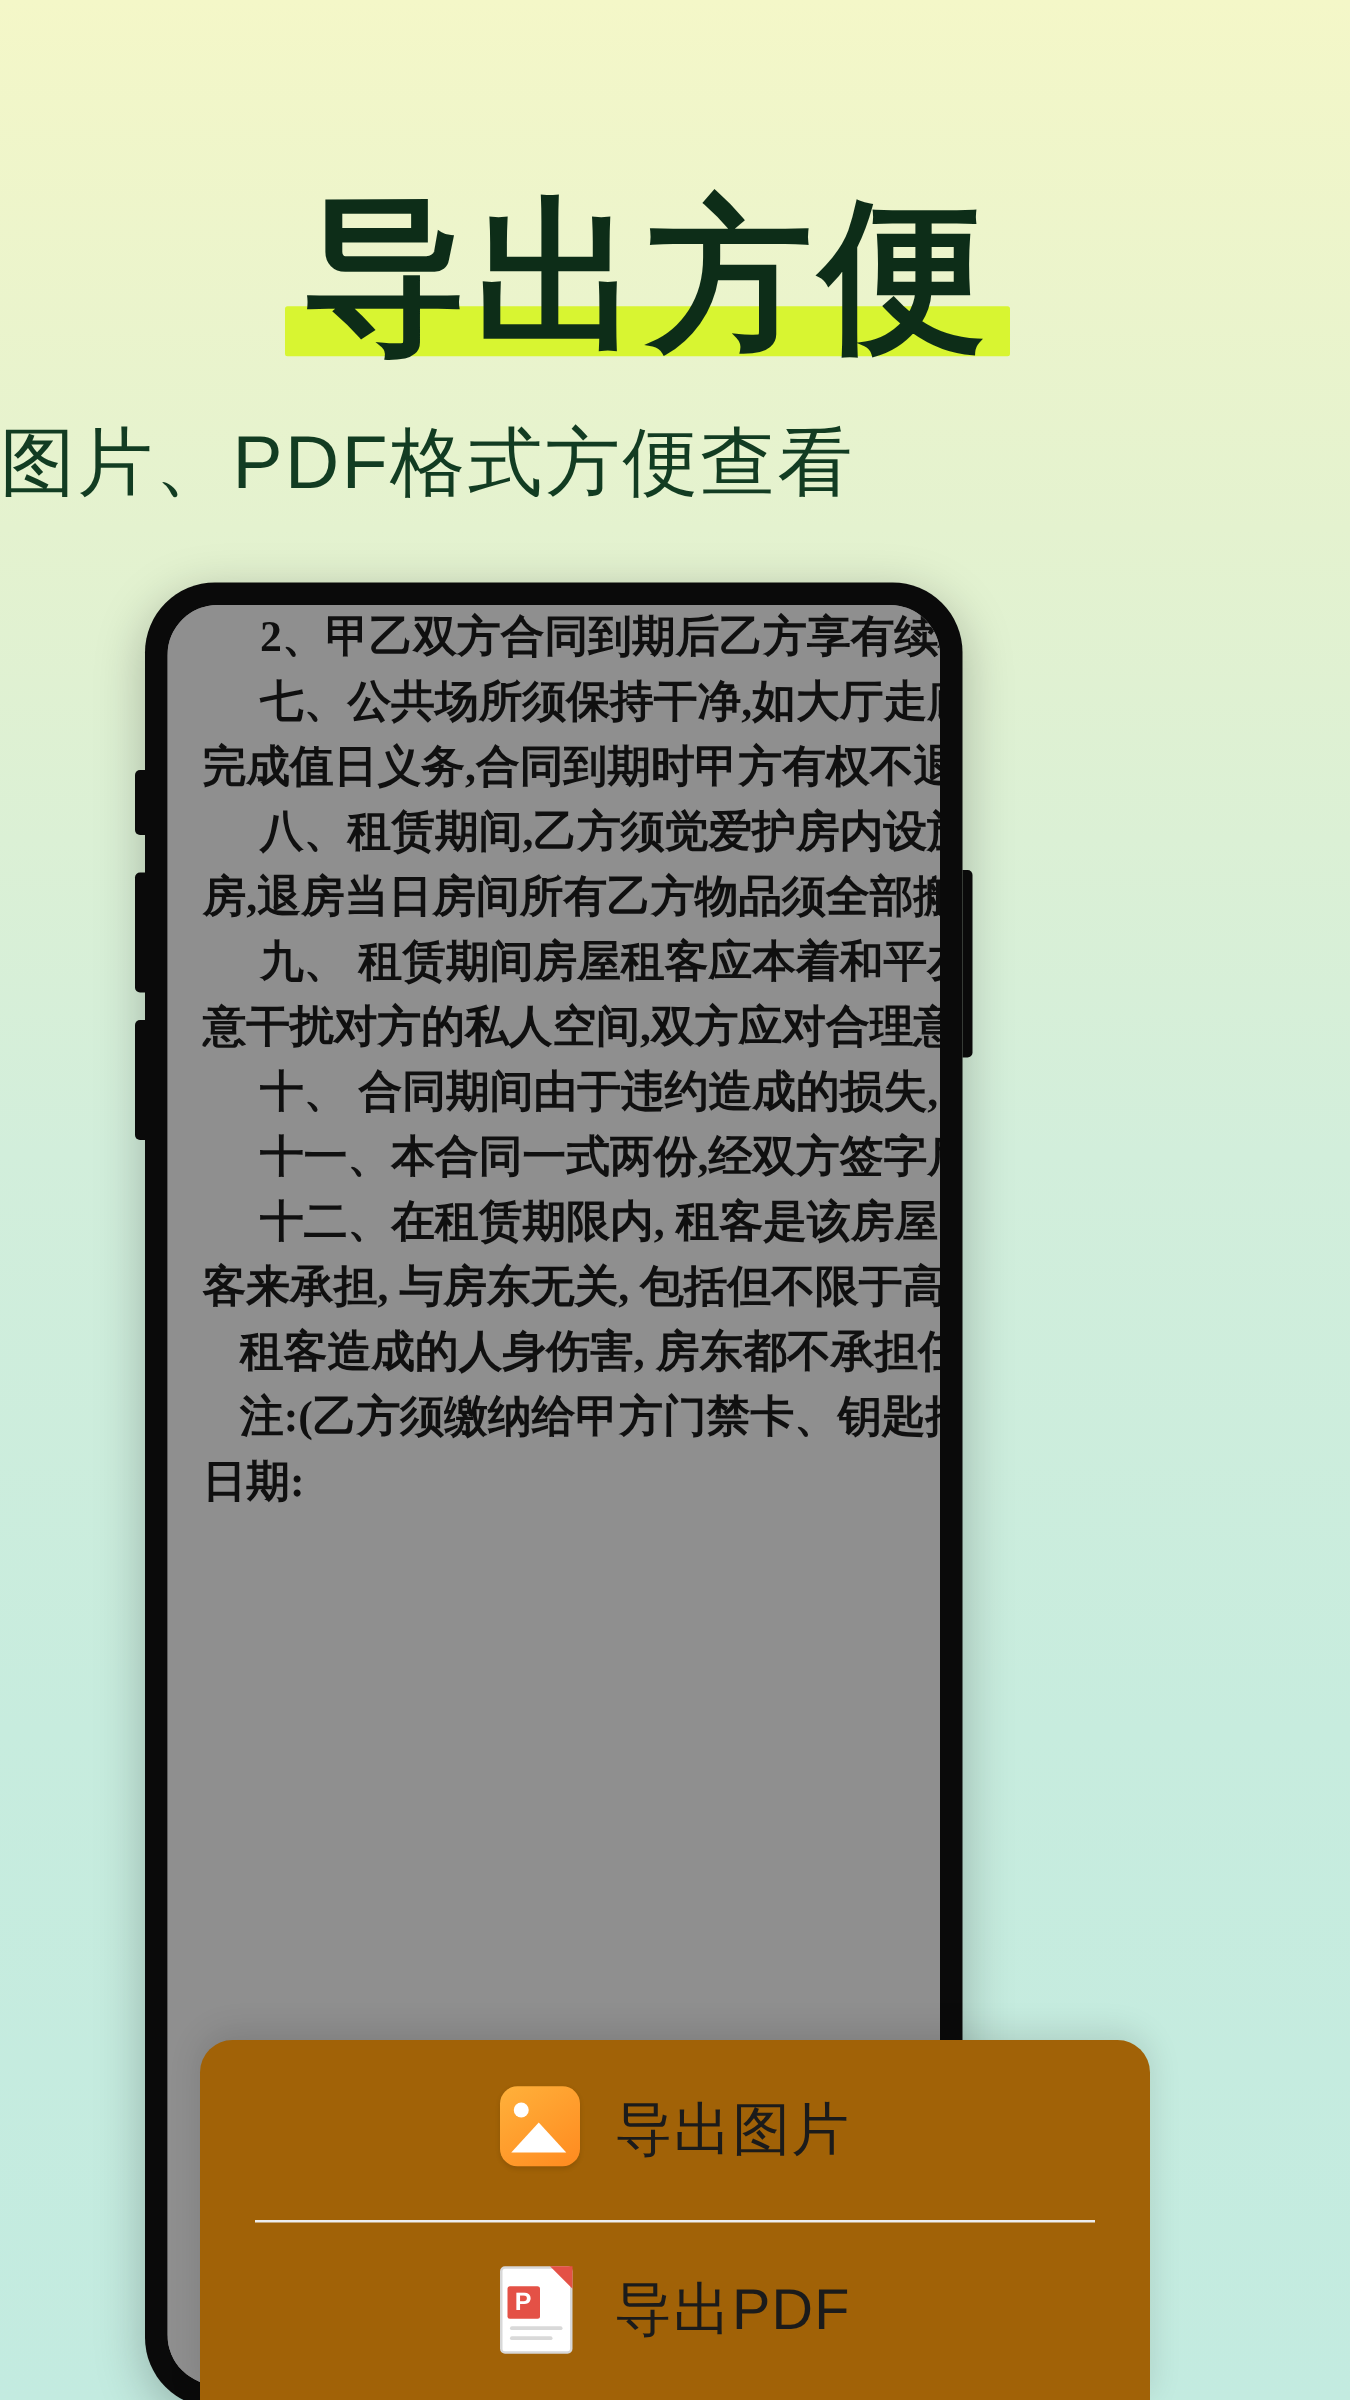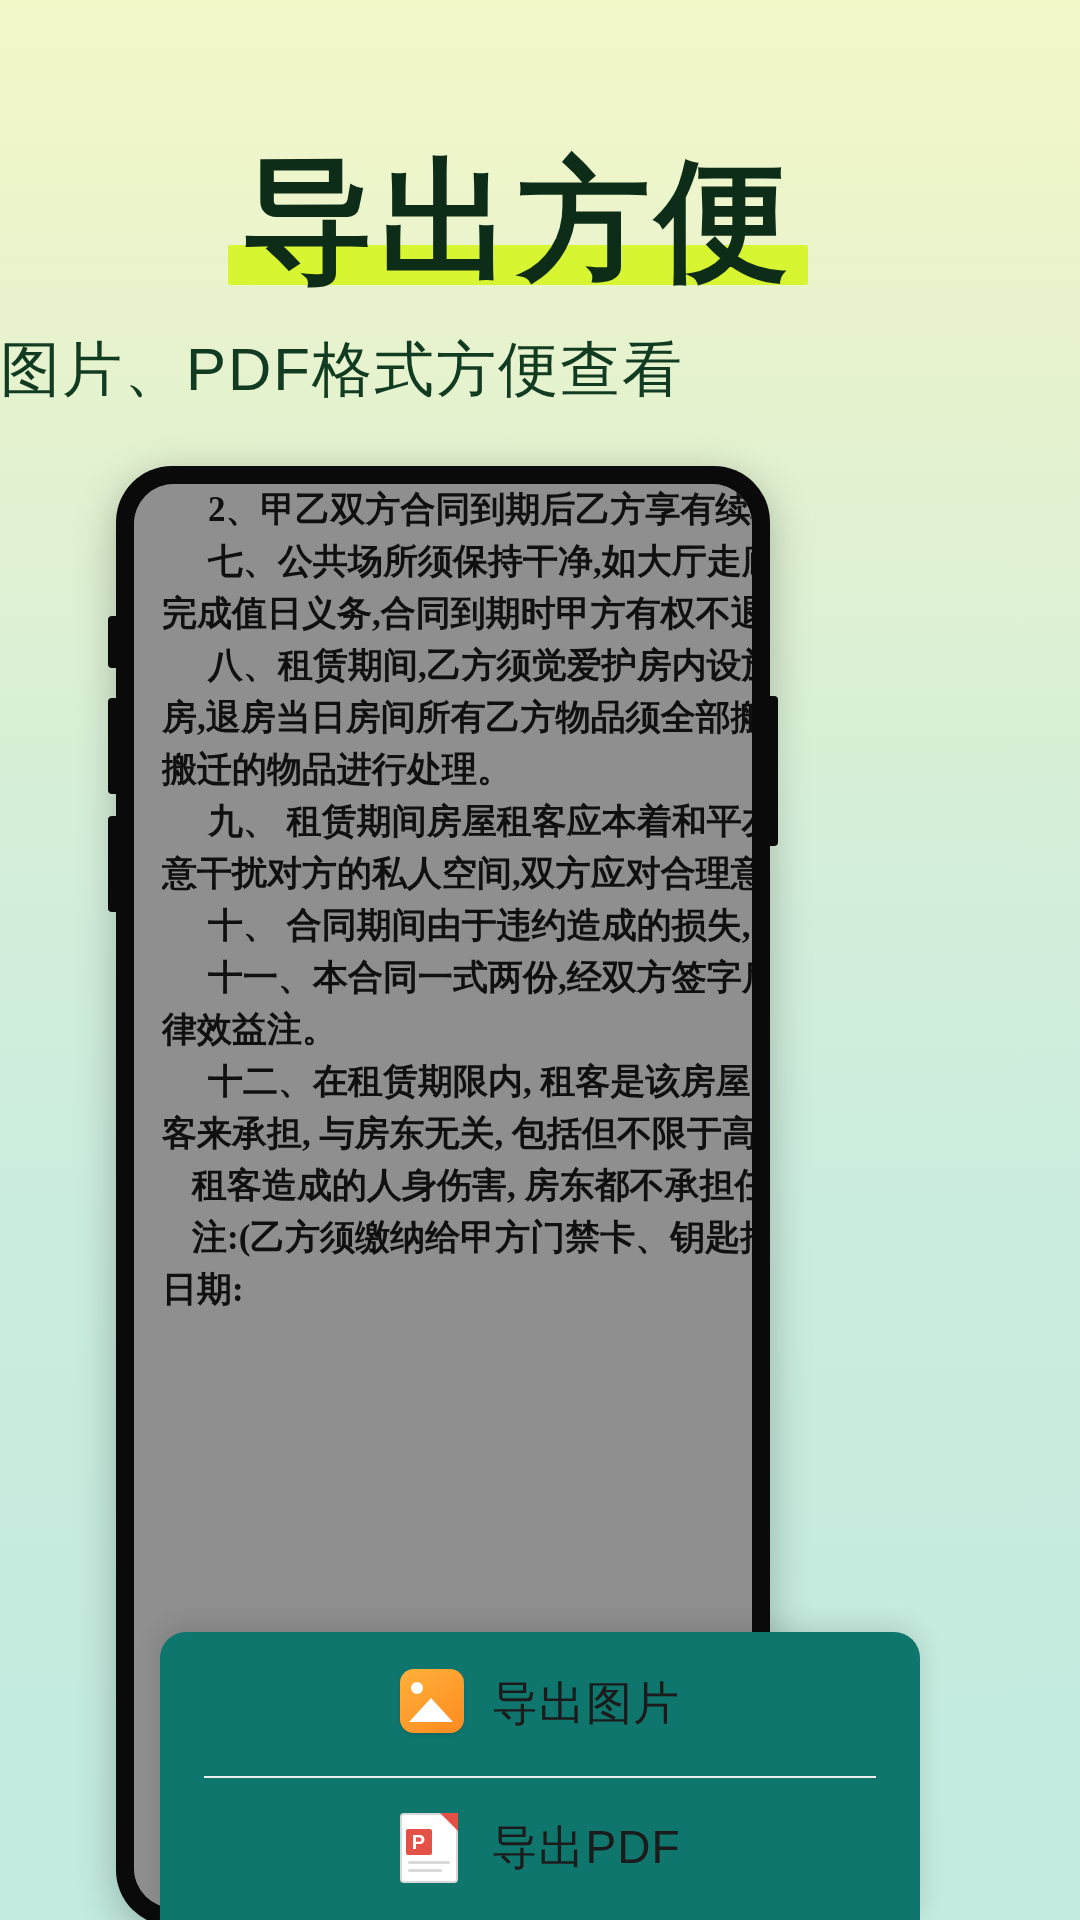--- a/index.html
+++ b/index.html
@@ -146,21 +146,21 @@
     margin-right: 10px;
   }
 
   
   .sheet {
     position: absolute;
     left: 160px;
     top: 1632px;
     width: 760px;
     height: 288px;
-    background: #0f766e;
+    background: #a16207;
     border-radius: 26px 26px 0 0;
     box-shadow: 0 -6px 26px rgba(0,0,0,0.12);
   }
   .sheet-row {
     height: 144px;
     display: flex;
     align-items: center;
     justify-content: center;
     position: relative;
   }
@@ -269,26 +269,24 @@
 
   <div class="screen">
 
     <div class="doc">
       <div class="doc-inner">
         <div class="doc-line indent">2、甲乙双方合同到期后乙方享有续租优先权</div>
         <div class="doc-line indent">七、公共场所须保持干净,如大厅走廊、卫生间</div>
         <div class="doc-line">完成值日义务,合同到期时甲方有权不退还乙方扌</div>
         <div class="doc-line indent">八、租赁期间,乙方须觉爱护房内设施及物品</div>
         <div class="doc-line">房,退房当日房间所有乙方物品须全部搬迁,如未</div>
-        <div class="doc-line">搬迁的物品进行处理。</div>
         <div class="doc-line indent">九、 租赁期间房屋租客应本着和平友好相处</div>
         <div class="doc-line">意干扰对方的私人空间,双方应对合理意见予以</div>
         <div class="doc-line indent">十、 合同期间由于违约造成的损失,由违约方</div>
         <div class="doc-line indent">十一、本合同一式两份,经双方签字后生效(冬</div>
-        <div class="doc-line">律效益注。</div>
         <div class="doc-line indent">十二、在租赁期限内, 租客是该房屋的实际管</div>
         <div class="doc-line">客来承担, 与房东无关, 包括但不限于高空抛</div>
         <div class="doc-line indent2">租客造成的人身伤害, 房东都不承担任何责</div>
         <div class="doc-line indent2">注:(乙方须缴纳给甲方门禁卡、钥匙押金伍拃</div>
         <div class="doc-line">日期:</div>
       </div>
 
       <div class="apply-all">
         <span class="check">✓</span><span>应用到所有页面</span>
       </div>

